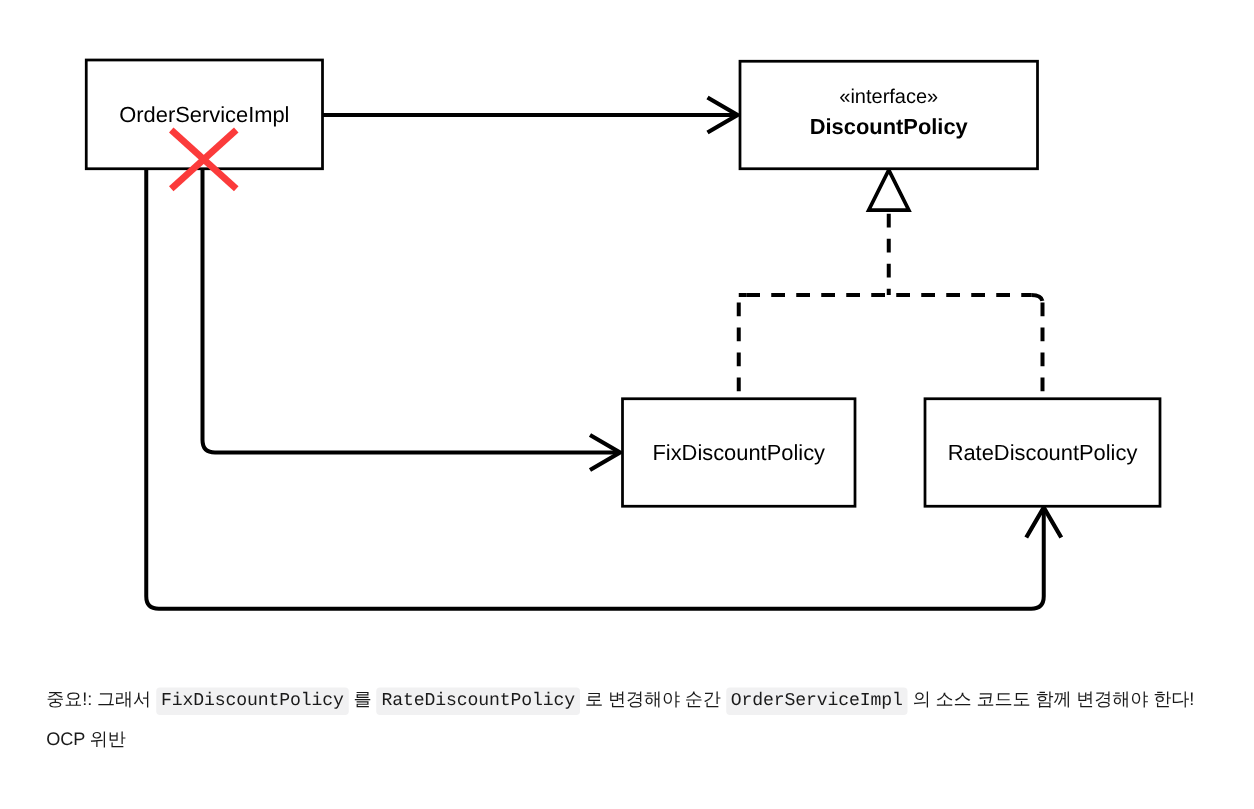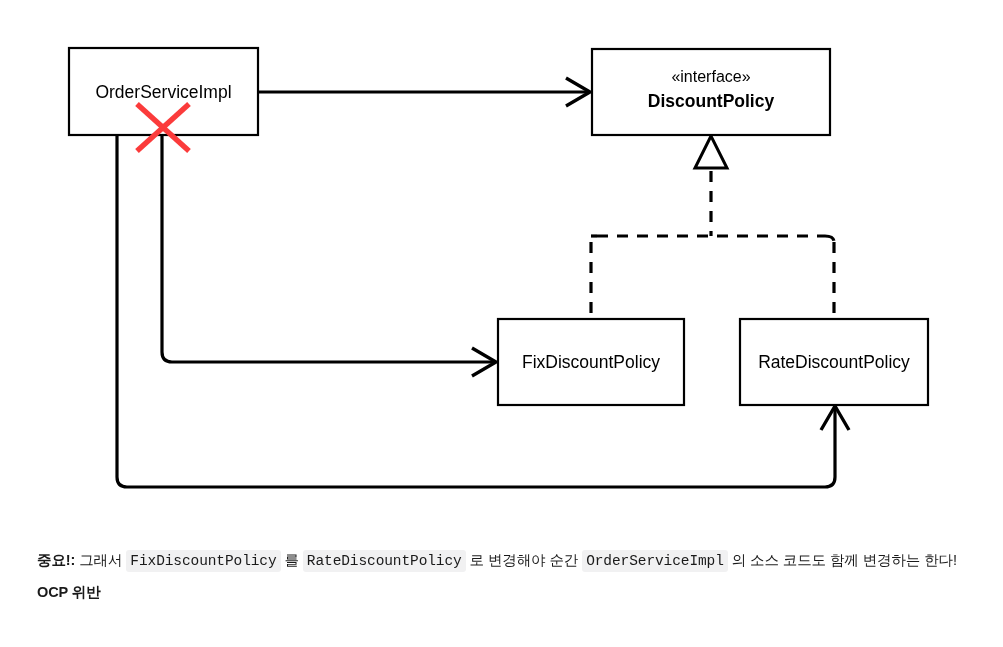--- a/index.html
+++ b/index.html
@@ -89,21 +89,21 @@
     left: 37px;
     top: 541px;
     width: 930px;
     font-family: "Liberation Sans", sans-serif;
     font-size: 14.5px;
     line-height: 31px;
     color: #1a1a1a;
     letter-spacing: -0.1px;
   }
   .caption b {
-    font-weight: bold;
+    font-weight: normal;
     text-align: center;
   }
   code.inline-code {
     font-family: "Liberation Mono", monospace;
     font-size: 14.5px;
     background: #f1f1f2;
     border-radius: 3px;
     padding: 3px 4px;
     color: #1a1a1a;
     white-space: nowrap;
@@ -163,16 +163,16 @@
     </g>
 
     <g class="cross-mark">
       <line id="cross-a" x1="137" y1="100" x2="189" y2="147" stroke="#fb3b3b"></line>
       <line id="cross-b" x1="189" y1="100" x2="137" y2="147" stroke="#fb3b3b"></line>
     </g>
 
   </svg>
 
   <div class="caption">
-    <b>중요!:</b><span> 그래서 </span><code class="inline-code">FixDiscountPolicy</code><span> 를 </span><code class="inline-code">RateDiscountPolicy</code><span> 로 변경해야 순간 </span><code class="inline-code">OrderServiceImpl</code><span> 의 소스 코드도 함께 변경하는 한다! </span><b>OCP 위반</b>
+    <b>중요!:</b><span> 그래서 </span><code class="inline-code">FixDiscountPolicy</code><span> 를 </span><code class="inline-code">RateDiscountPolicy</code><span> 로 변경해야 순간 </span><code class="inline-code">OrderServiceImpl</code><span> 의 소스 코드도 함께 변경해야 한다! </span><b>OCP 위반</b>
   </div>
 
 </div>
 
 </body></html>

